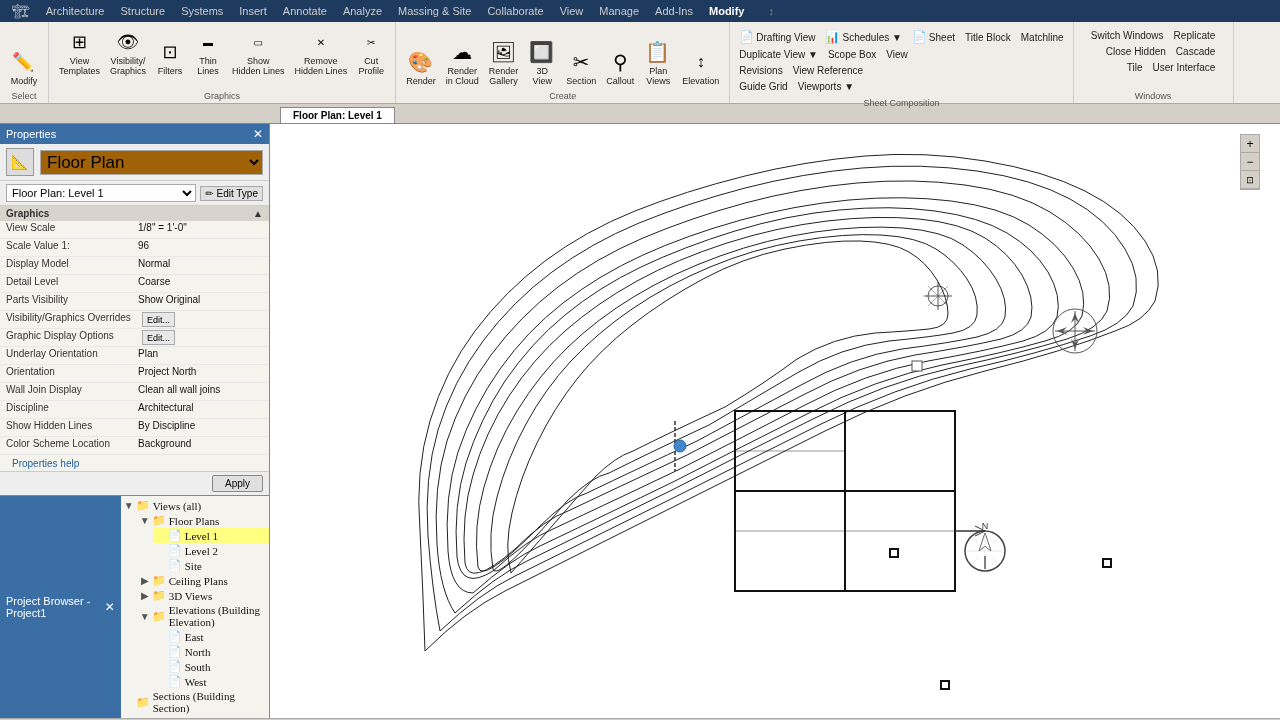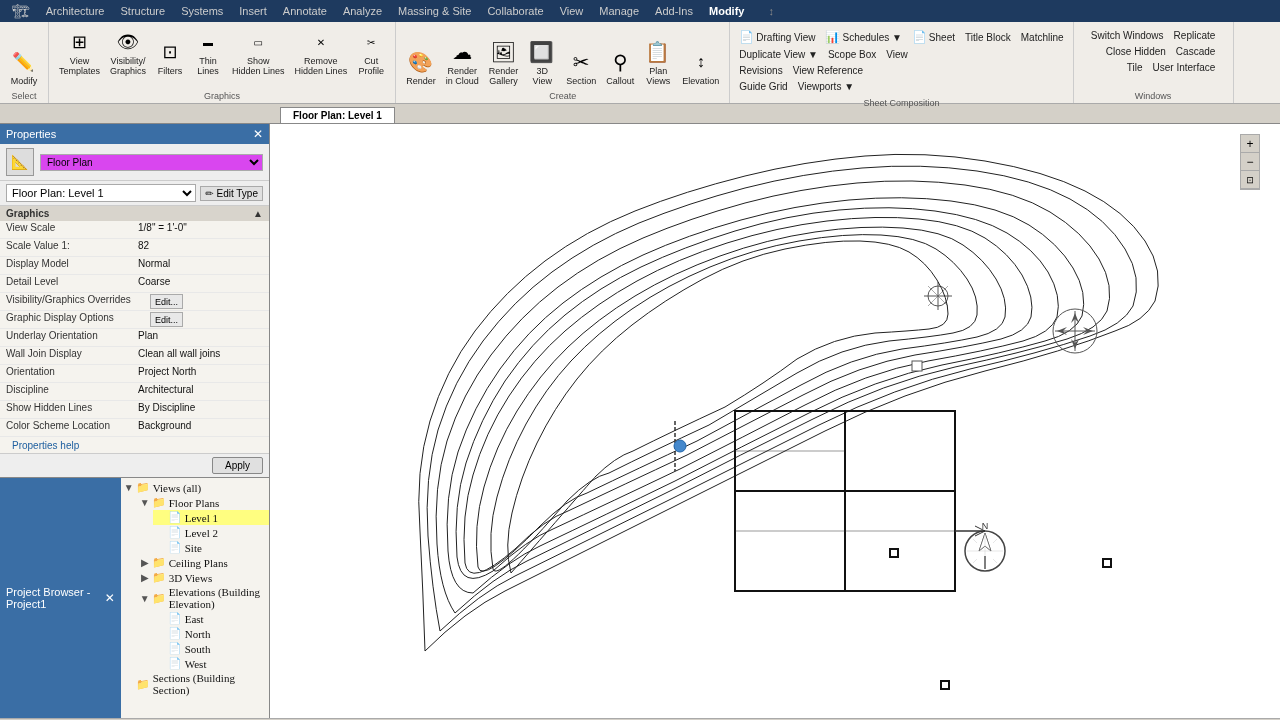--- a/index.html
+++ b/index.html
@@ -48,36 +48,36 @@
       background: #f5f3ee; border-bottom: 1px solid #888; flex: 0 0 auto;
     }
     .panel-header {
       background: #3a6ea5; color: white; padding: 3px 6px; display: flex; justify-content: space-between; align-items: center; font-size: 11px; font-weight: normal;
     }
     .panel-close { cursor: pointer; font-size: 12px; }
     .prop-type-row {
       display: flex; align-items: center; padding: 4px 6px; gap: 6px; background: #eee; border-bottom: 1px solid #ccc;
     }
     .prop-type-icon { width: 28px; height: 28px; background: #ddd; border: 1px solid #999; display: flex; align-items: center; justify-content: center; font-size: 14px; }
-    .prop-type-select { flex: 1; font-size: 10px; border: 1px solid #aaa; background: #d946ef; padding: 1px 2px; }
+    .prop-type-select { flex: 1; font-size: 17px; border: 1px solid #aaa; background: #a16207; padding: 1px 2px; }
     .prop-instance-row {
       display: flex; align-items: center; padding: 3px 6px; gap: 4px; background: #eee; border-bottom: 1px solid #ccc;
     }
     .prop-instance-select { flex: 1; font-size: 11px; border: 1px solid #aaa; background: white; padding: 1px; }
     .prop-edit-type-btn { font-size: 10px; padding: 1px 4px; border: 1px solid #aaa; background: #e0e0e0; cursor: pointer; }
     .prop-section-header {
       background: #d8d4cc; padding: 2px 6px; font-size: 10px; font-weight: bold; color: #333;
       display: flex; align-items: center; justify-content: space-between; cursor: pointer;
     }
     .prop-row {
       display: flex; padding: 1px 6px; border-bottom: 1px solid #e8e8e8; min-height: 18px;
     }
     .prop-label { width: 130px; font-size: 10px; color: #333; flex-shrink: 0; }
     .prop-value { flex: 1; font-size: 10px; color: #111; padding: 0 2px; }
-    .prop-edit-btn { font-size: 9px; padding: 0 4px; border: 1px solid #aaa; background: #e8e8e8; cursor: pointer; margin-left: 14px; }
+    .prop-edit-btn { font-size: 9px; padding: 0 4px; border: 1px solid #aaa; background: #e8e8e8; cursor: pointer; margin-left: 6px; }
     .apply-row { display: flex; justify-content: flex-end; padding: 3px 6px; background: #eee; border-top: 1px solid #ccc; }
     .apply-btn { font-size: 10px; padding: 2px 12px; border: 1px solid #888; background: #e0e0e0; cursor: pointer; border-radius: 2px; }
     .props-help { padding: 2px 12px; }
     .props-help a { font-size: 10px; color: #2060a0; cursor: pointer; }
 
     
     #project-browser {
       background: #f5f3ee; flex: 1; overflow-y: auto; display: flex; 
     }
     .tree-item {
@@ -332,49 +332,53 @@
         <span>Graphics</span>
         <span>▲</span>
       </div>
 
       <div class="prop-row">
         <span class="prop-label">View Scale</span>
         <span class="prop-value">1/8" = 1'-0"</span>
       </div>
       <div class="prop-row">
         <span class="prop-label">Scale Value  1:</span>
-        <span class="prop-value">82</span>
+        <span class="prop-value">96</span>
       </div>
       <div class="prop-row">
         <span class="prop-label">Display Model</span>
         <span class="prop-value">Normal</span>
       </div>
       <div class="prop-row">
         <span class="prop-label">Detail Level</span>
         <span class="prop-value">Coarse</span>
       </div>
       <div class="prop-row">
+        <span class="prop-label">Parts Visibility</span>
+        <span class="prop-value">Show Original</span>
+      </div>
+      <div class="prop-row">
         <span class="prop-label">Visibility/Graphics Overrides</span>
         <button class="prop-edit-btn">Edit...</button>
       </div>
       <div class="prop-row">
         <span class="prop-label">Graphic Display Options</span>
         <button class="prop-edit-btn">Edit...</button>
       </div>
       <div class="prop-row">
         <span class="prop-label">Underlay Orientation</span>
         <span class="prop-value">Plan</span>
       </div>
       <div class="prop-row">
+        <span class="prop-label">Orientation</span>
+        <span class="prop-value">Project North</span>
+      </div>
+      <div class="prop-row">
         <span class="prop-label">Wall Join Display</span>
         <span class="prop-value">Clean all wall joins</span>
-      </div>
-      <div class="prop-row">
-        <span class="prop-label">Orientation</span>
-        <span class="prop-value">Project North</span>
       </div>
       <div class="prop-row">
         <span class="prop-label">Discipline</span>
         <span class="prop-value">Architectural</span>
       </div>
       <div class="prop-row">
         <span class="prop-label">Show Hidden Lines</span>
         <span class="prop-value">By Discipline</span>
       </div>
       <div class="prop-row">

